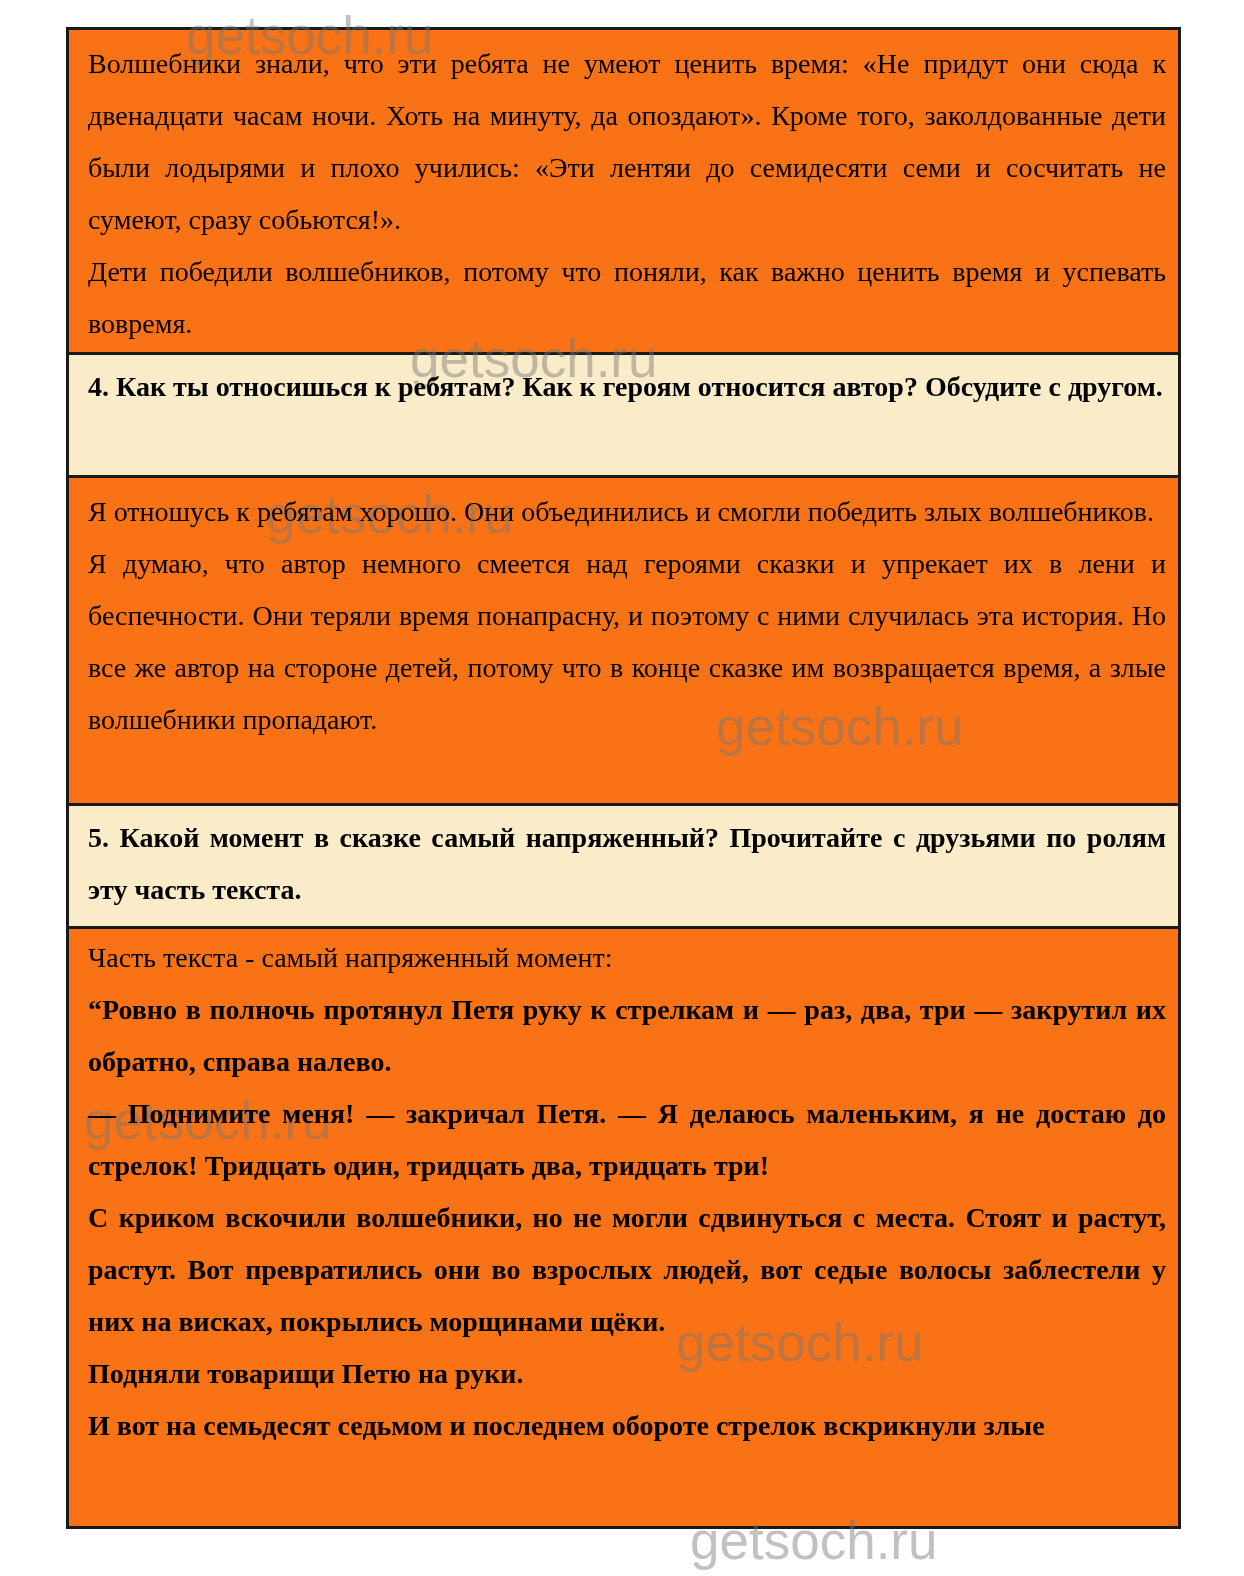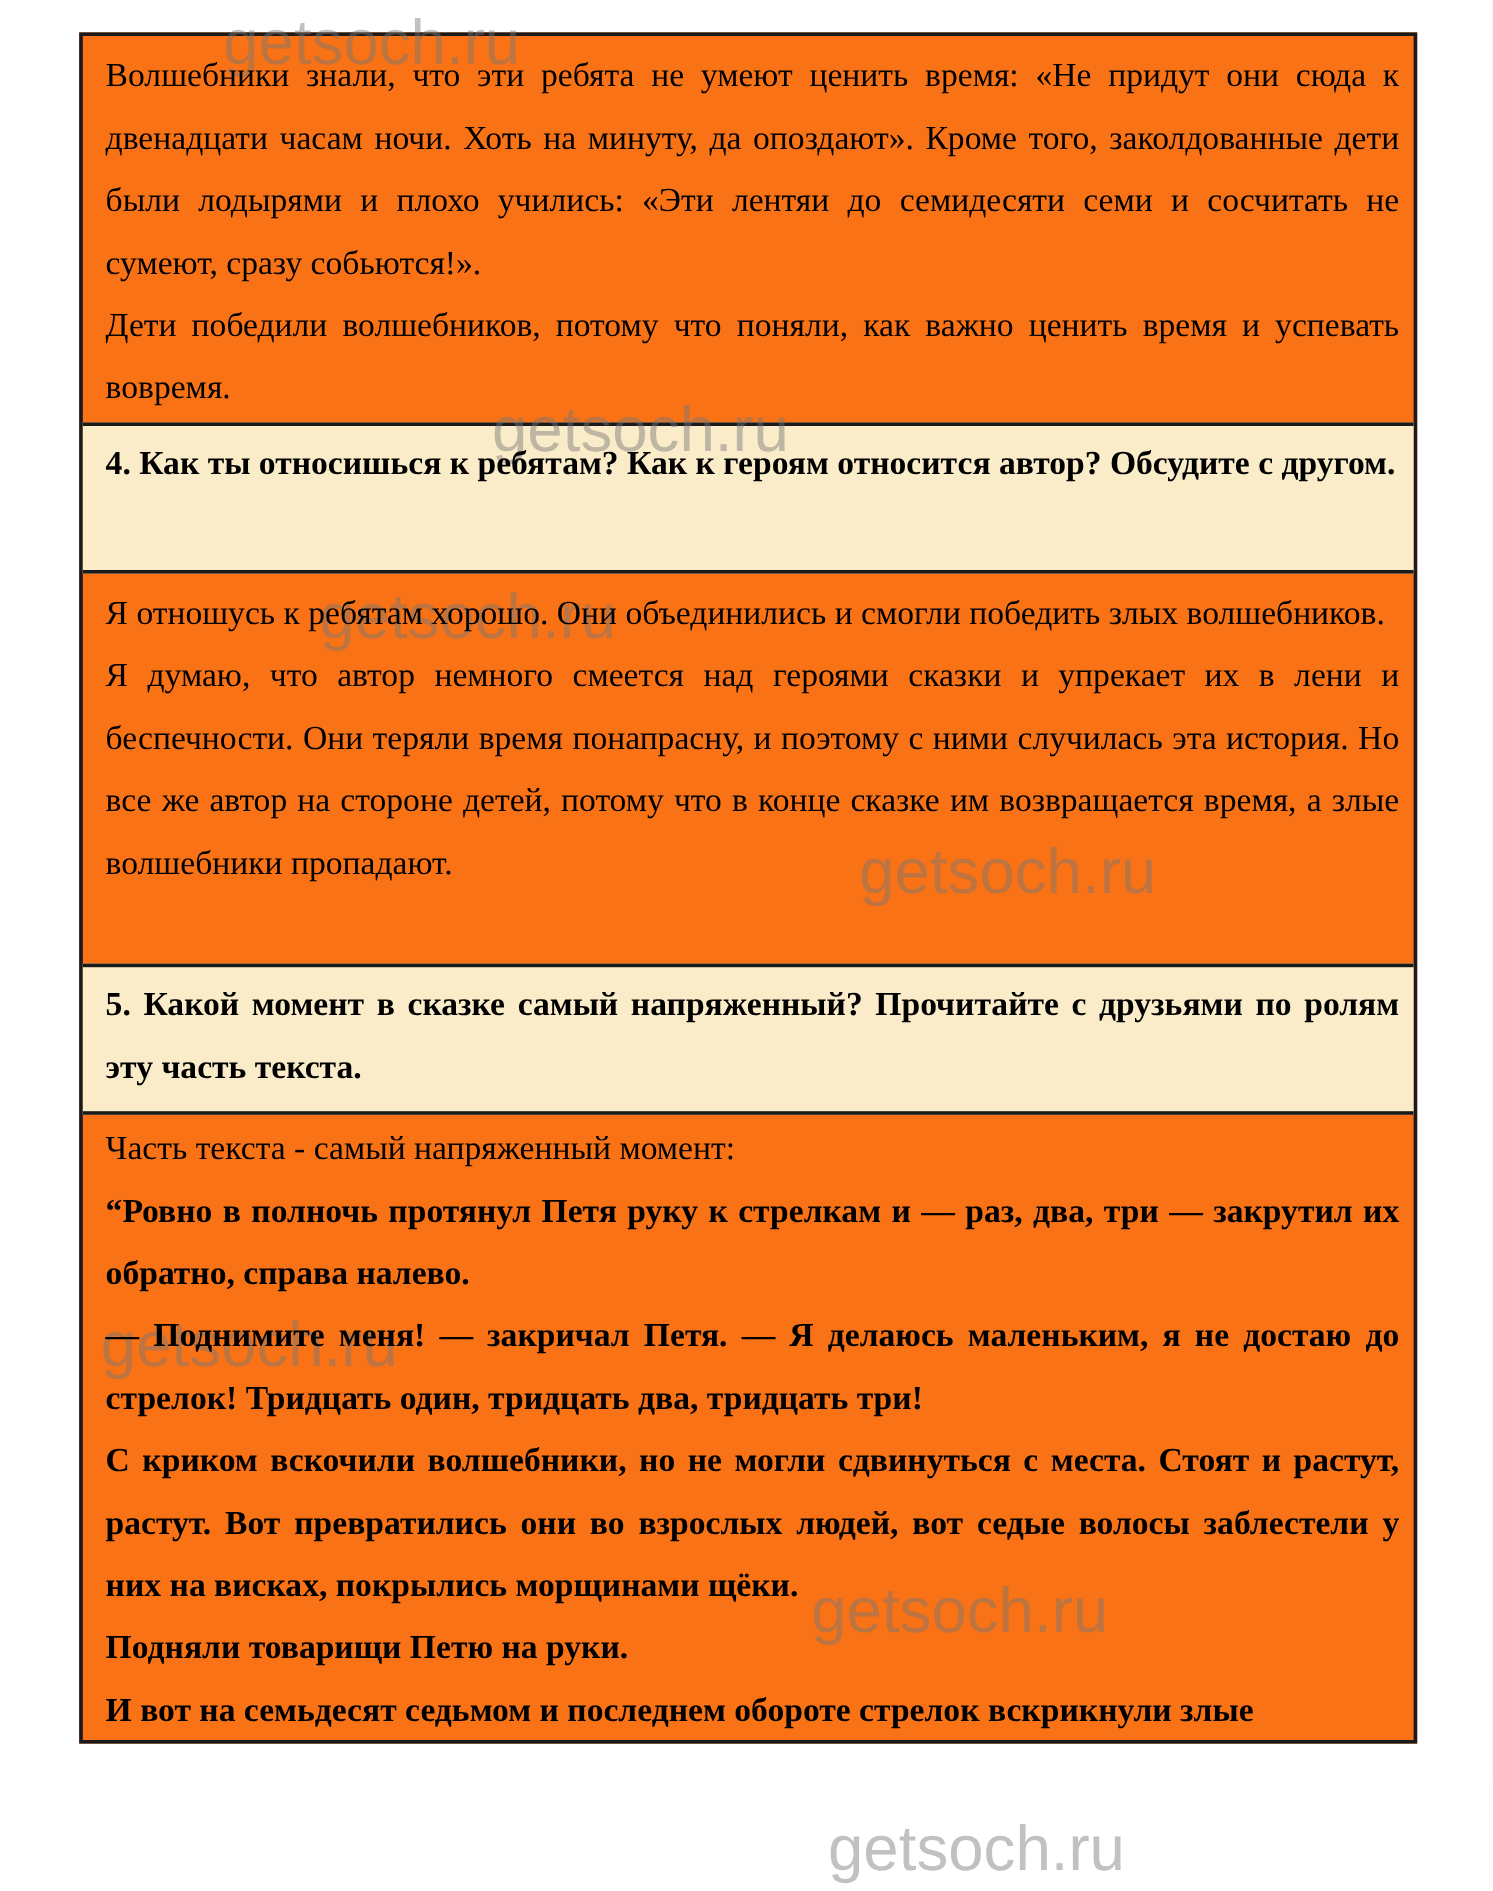--- a/index.html
+++ b/index.html
@@ -36,21 +36,21 @@
     text-align-last: left;
     position: relative;
     z-index: 2;
   }
   .text-row {
     padding: 8px 12px 0 19px;
     background: transparent;
   }
   .row-1 { height: 322px; overflow: hidden; }
   .row-3 { height: 325px; }
-  .row-5 { height: 521px; padding-top: 3px; overflow: hidden; }
+  .row-5 { height: 597px; padding-top: 3px; overflow: hidden; }
   .question-row {
     height: 126px;
     background: #faecc8;
     border-top: 3px solid #1a1a1a;
     border-bottom: 3px solid #1a1a1a;
     padding: 6px 12px 0 19px;
     overflow: hidden;
   }
   .question-row p {
     font-weight: bold;

